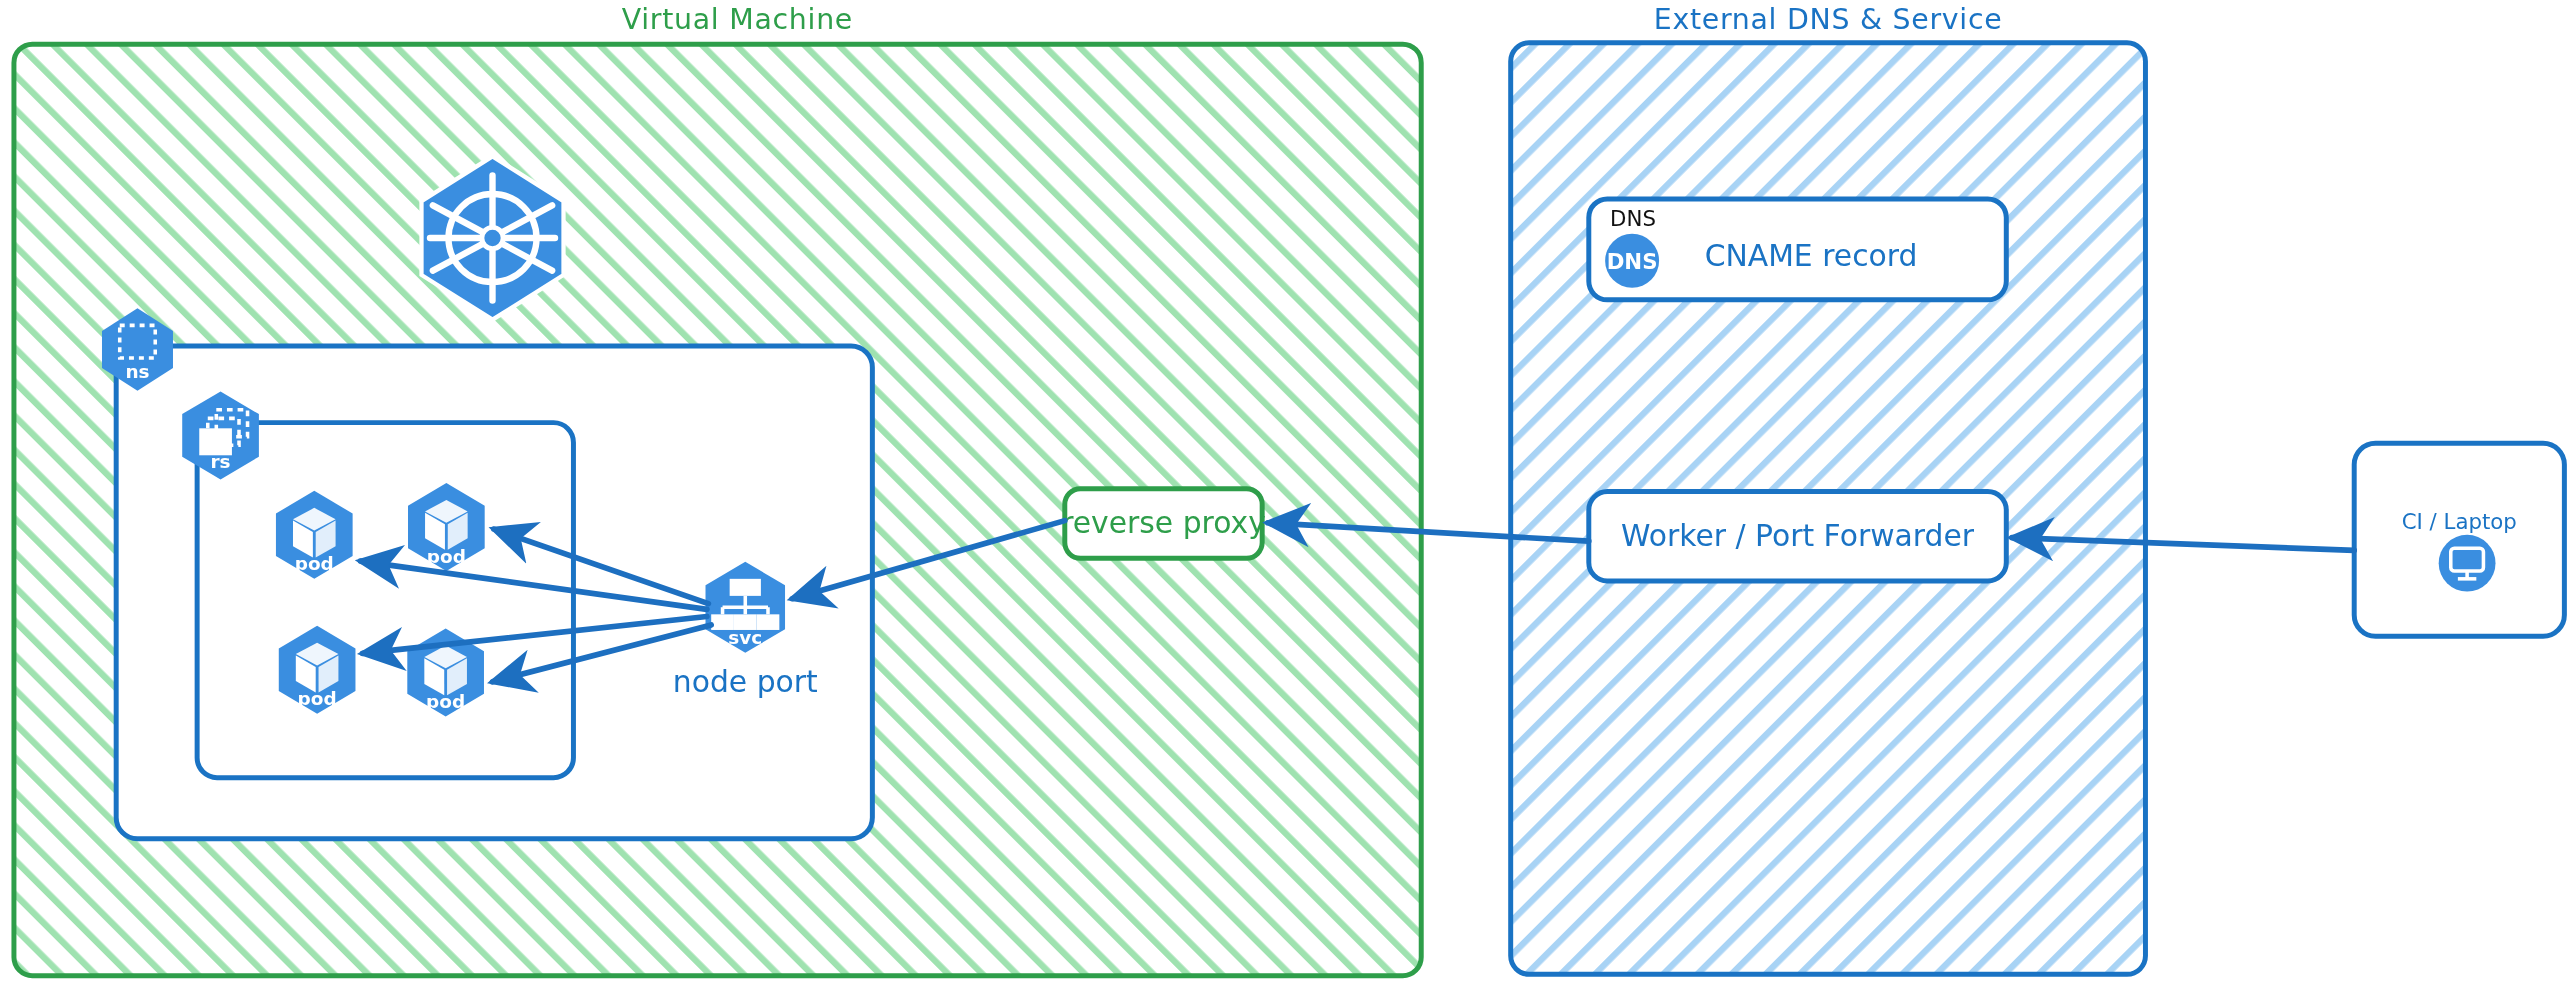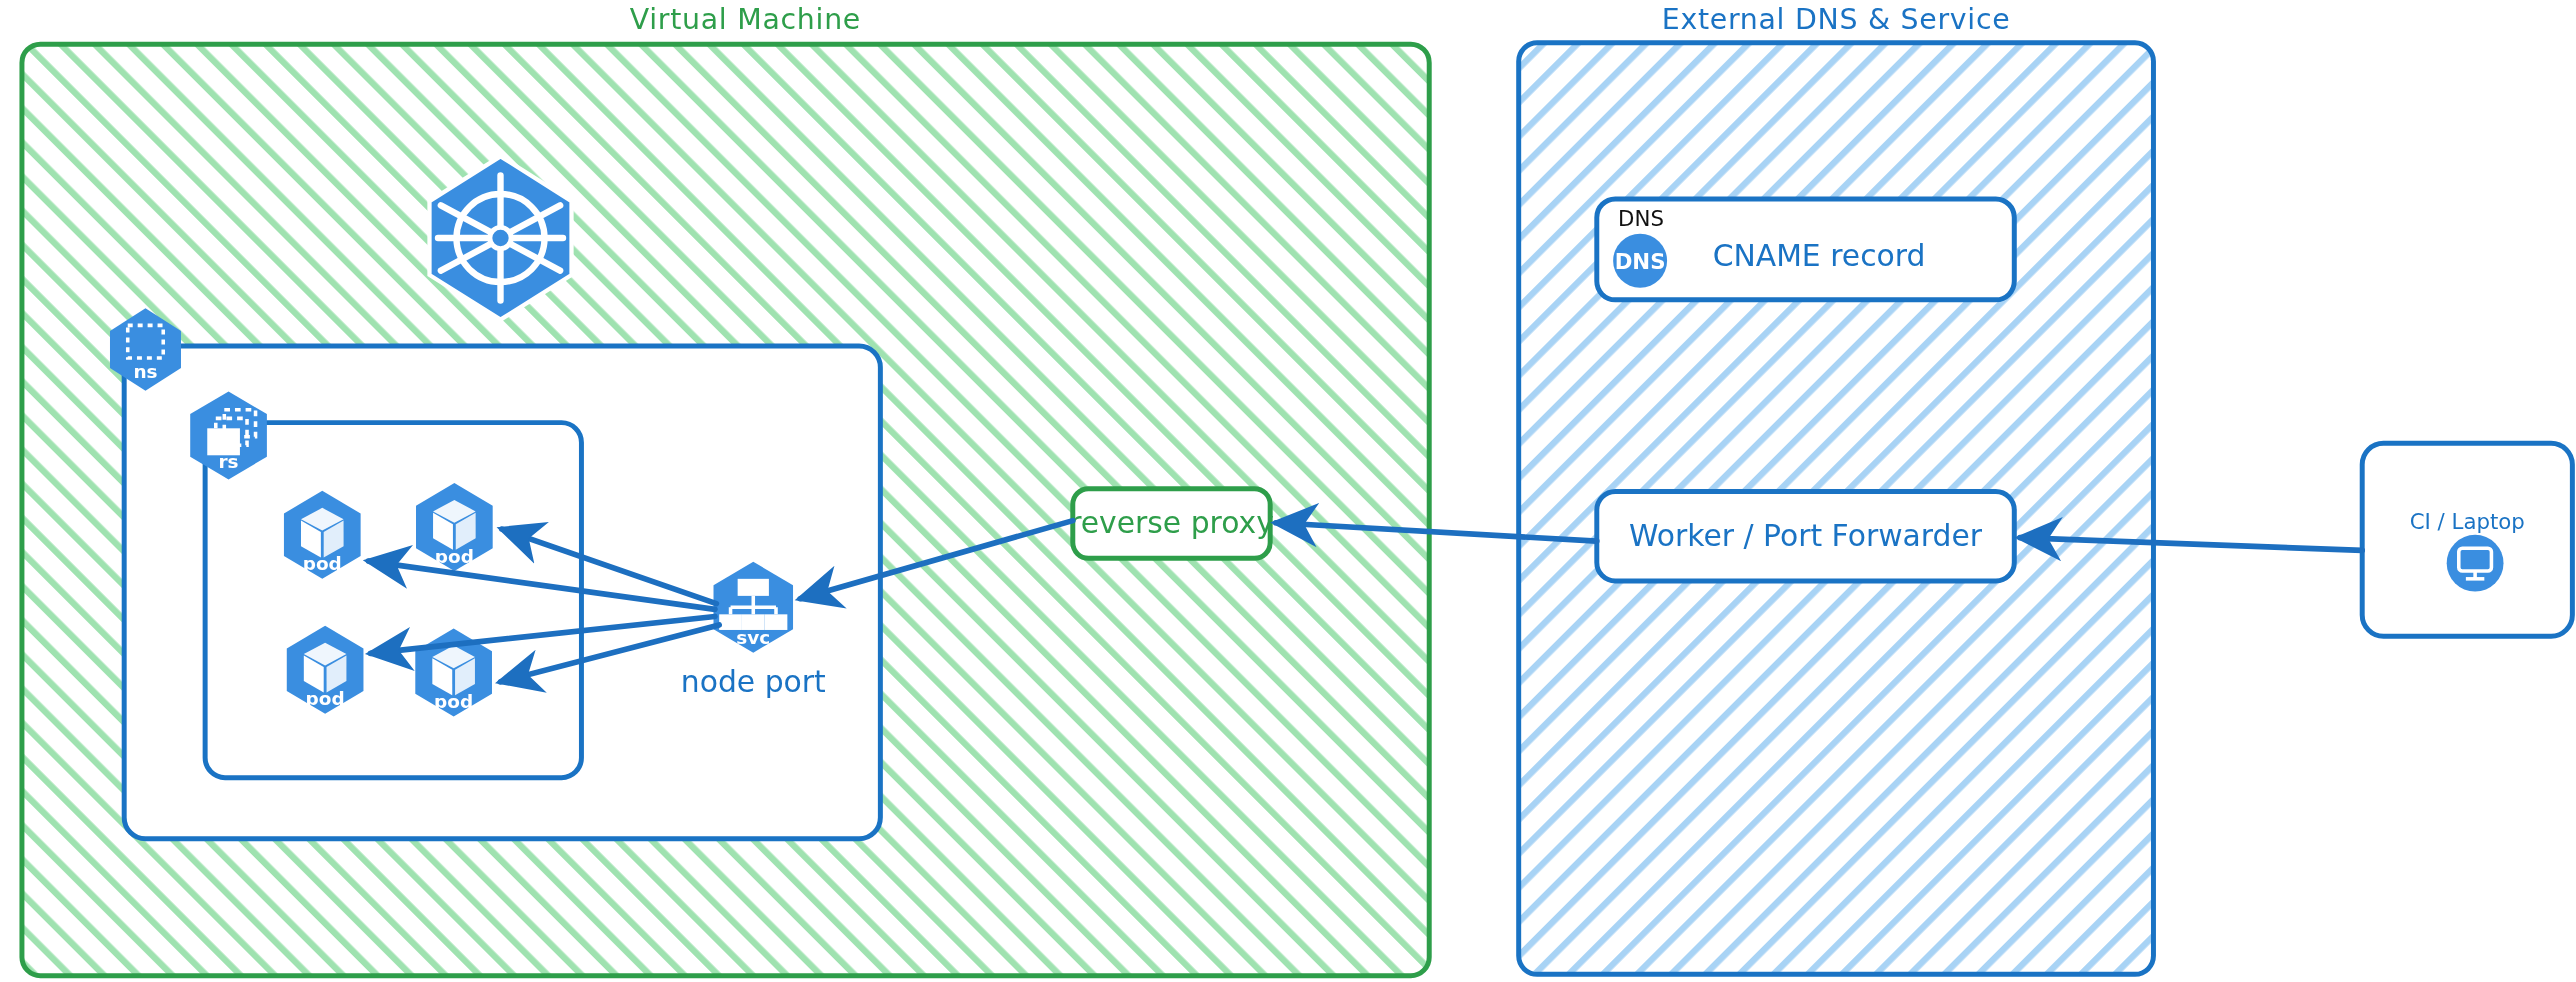--- a/index.html
+++ b/index.html
@@ -1,20 +1,20 @@
 <!DOCTYPE html>
 <html style="font-size:11.4px"><head>
 <meta charset="utf-8">
 <style>
   html,body{margin:0;padding:0;background:#ffffff;}
   body{
     font-family:"DejaVu Sans", sans-serif;
     width:2576px;height:983px;position:relative;overflow:hidden;
   }
-  #stage{position:absolute;left:12px;top:0;width:2272px;height:983px;}
+  #stage{position:absolute;left:4px;top:0;width:2272px;height:983px;}
   svg#diagram{position:absolute;left:0;top:0;width:2576px;height:983px;display:block;}
 
   
   .hand{font-family:"DejaVu Sans", sans-serif;font-weight:400;}
   .lbl-green{fill:#2e9e4a;}
   .lbl-blue{fill:#1a73c4;}
   .lbl-black{fill:#111111;}
   .lbl-white{fill:#ffffff;}
   .t-container{font-size:40px;letter-spacing:1px;}
   .t-node{font-size:42px;}

